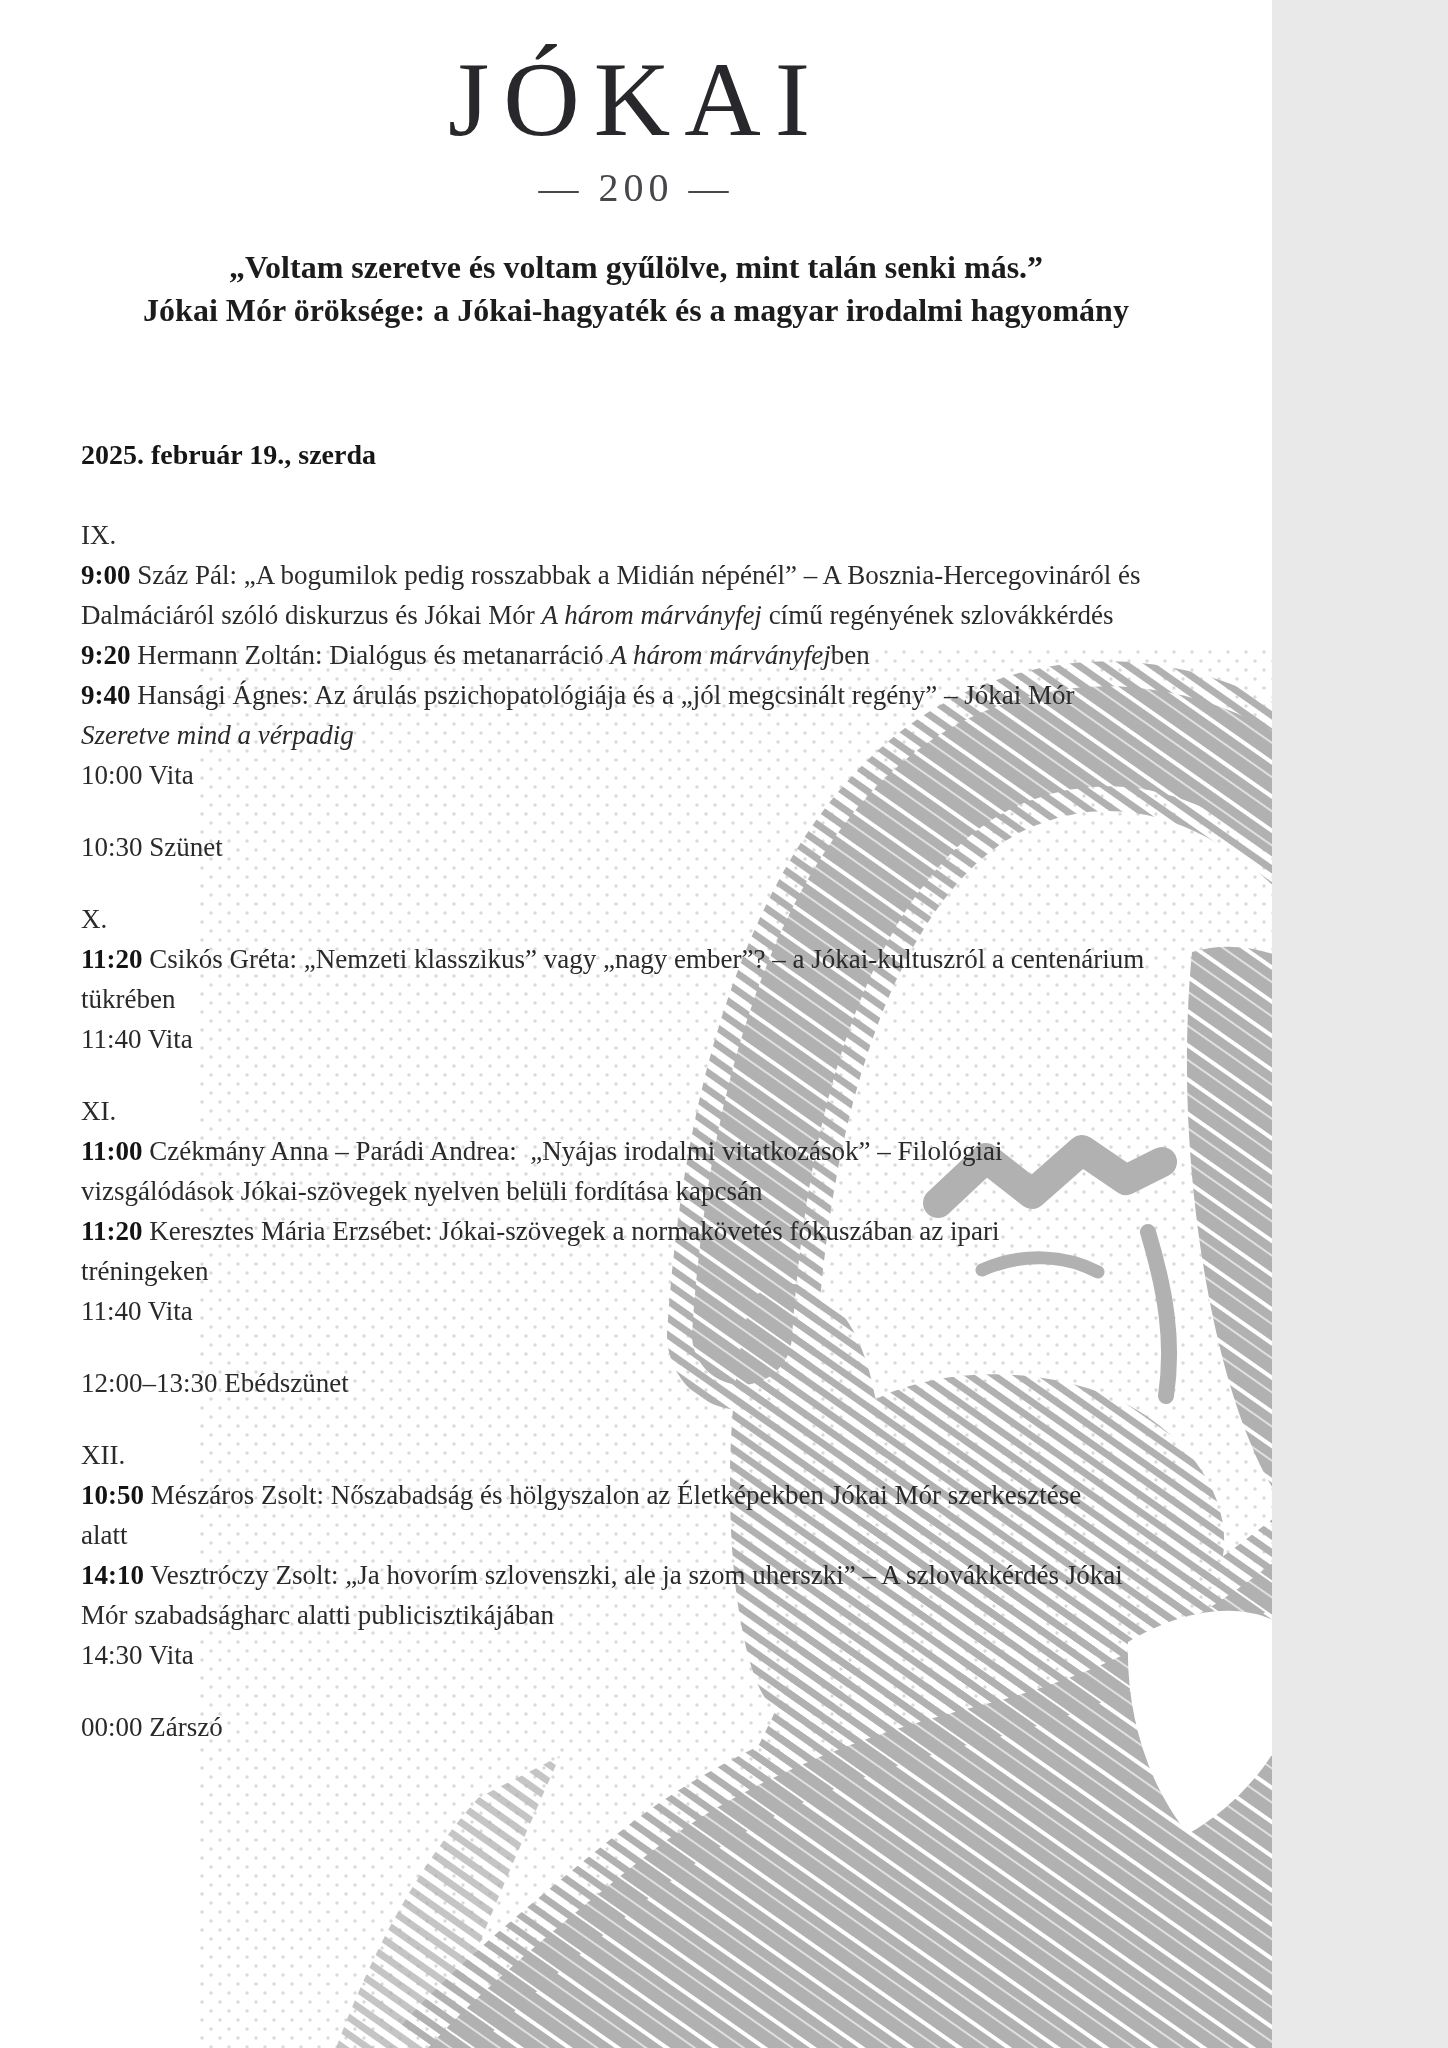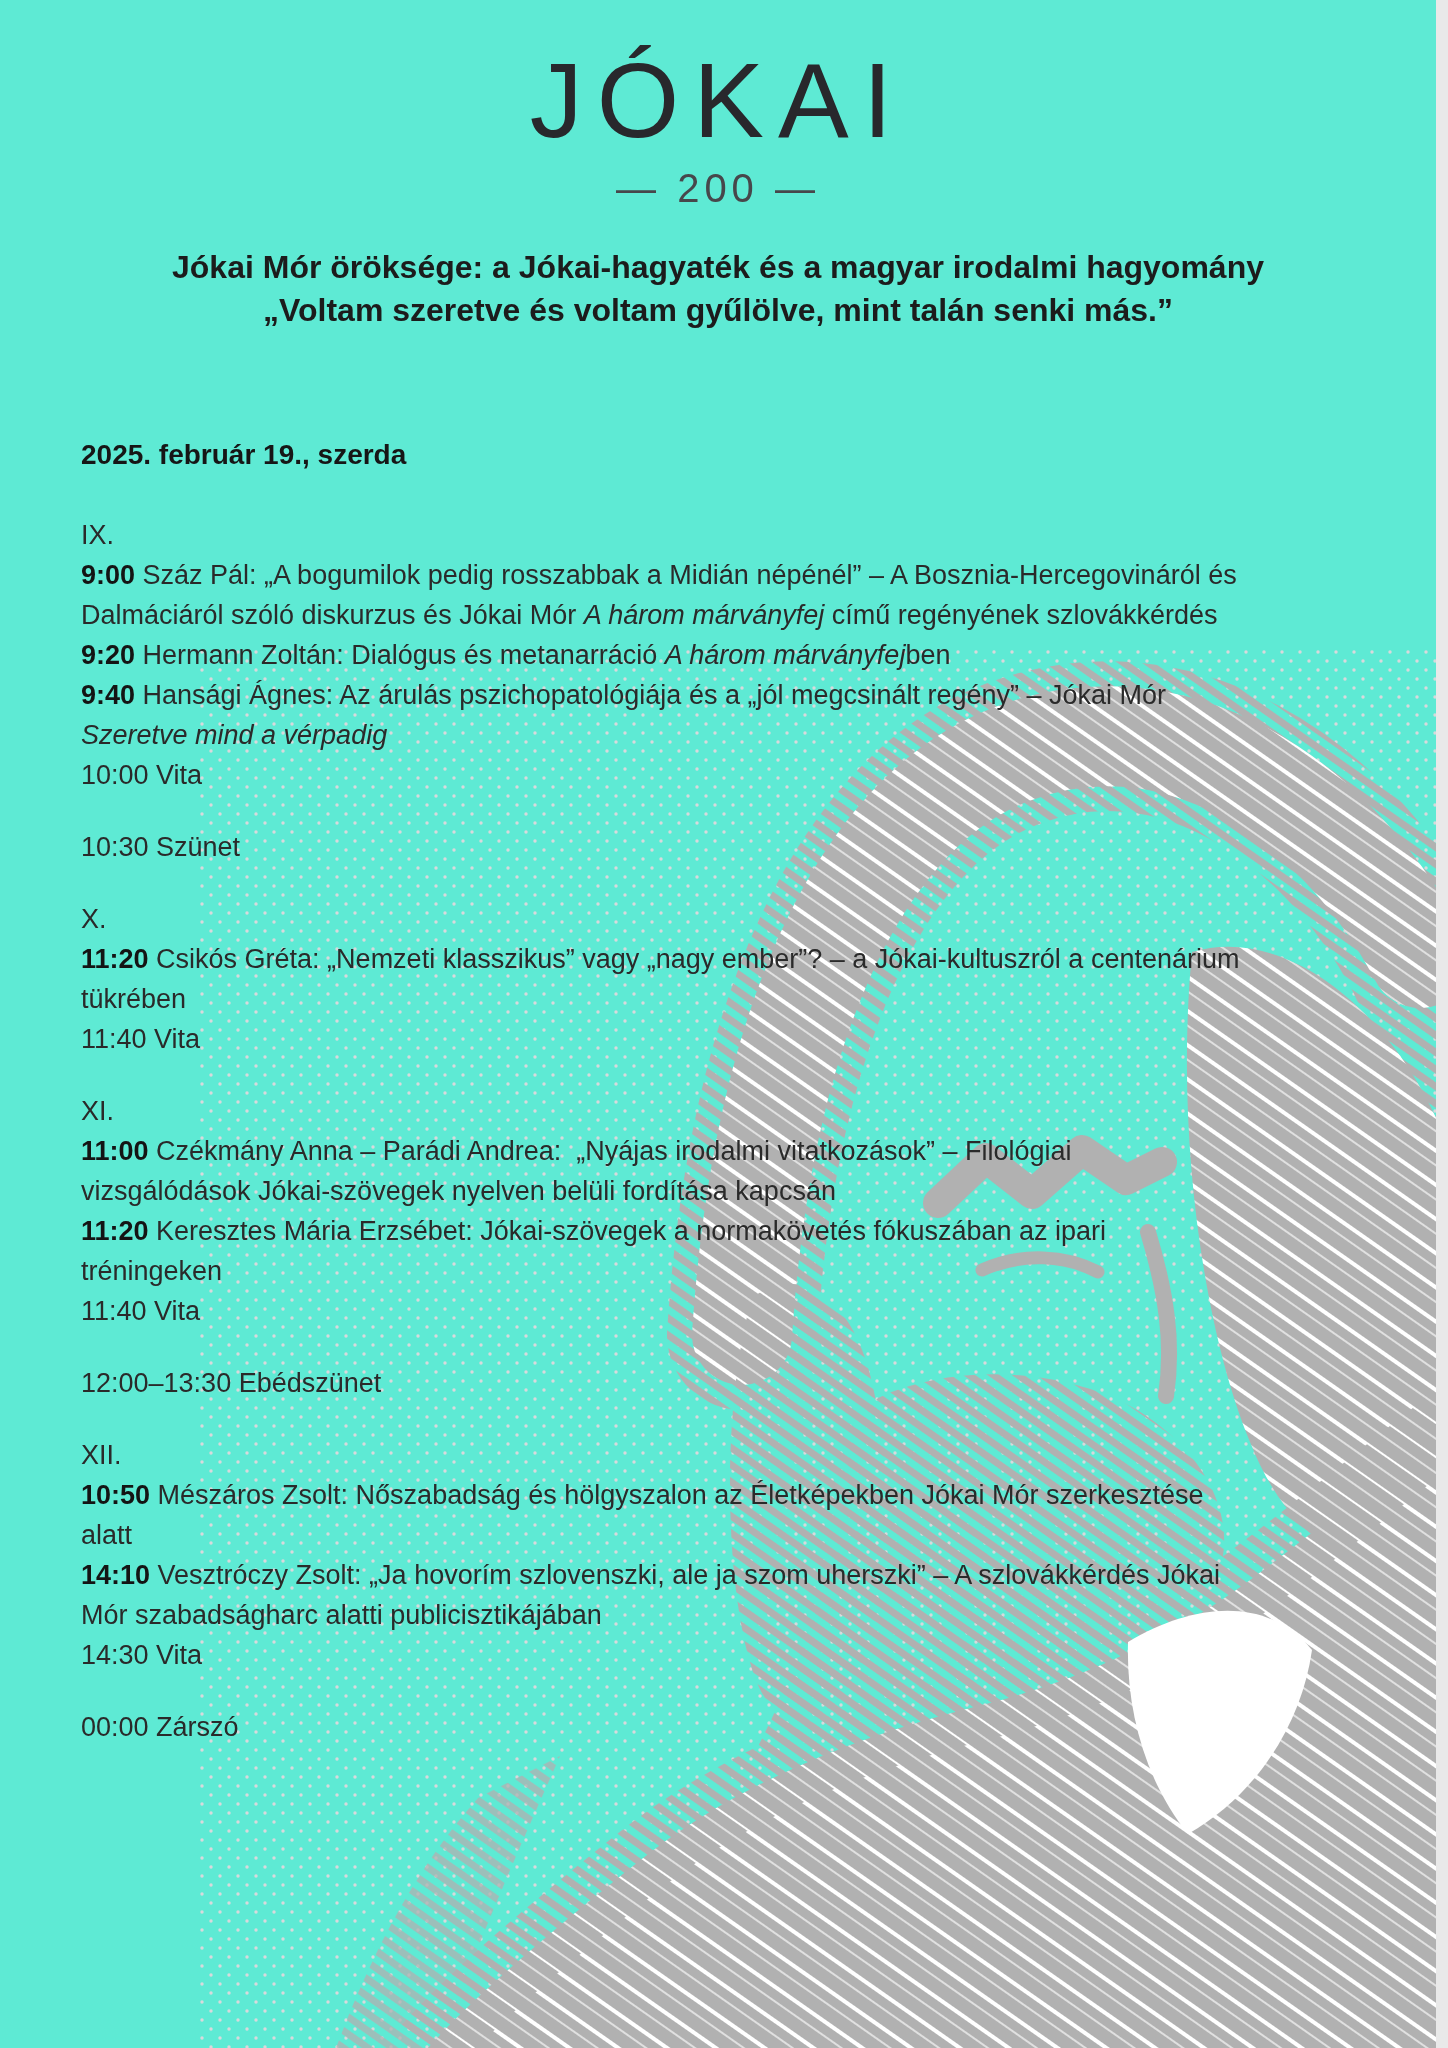--- a/index.html
+++ b/index.html
@@ -1,21 +1,21 @@
 <!DOCTYPE html>
 <html><head>
 <meta charset="utf-8">
 <style>
   html,body{margin:0;padding:0;background:#e9e9e9;}
   .page{
     position:relative;
-    width:1436px;height:2048px;
-    background:#5eead4;
+    width:1272px;height:2048px;
+    background:#ffffff;
     overflow:hidden;
-    font-family:Liberation Sans, sans-serif;
+    font-family:Liberation Serif, serif;
     color:#262626;
   }
   .bg-art{position:absolute;left:0;top:0;width:1448px;height:2048px;z-index:0;}
   .content{position:relative;z-index:1;}
 
   .logo{
     position:absolute;top:44px;left:0;width:100%;
     text-align:center;
   }
   .logo-wordmark{
@@ -100,22 +100,22 @@
   </svg>
 
   <div class="content">
 
     <div class="logo">
       <div class="logo-wordmark">JÓKAI</div>
       <div class="logo-subline">— 200 —</div>
     </div>
 
     <div class="titles">
+      <div>„Voltam szeretve és voltam gyűlölve, mint talán senki más.”</div>
       <div>Jókai Mór öröksége: a Jókai-hagyaték és a magyar irodalmi hagyomány</div>
-      <div>„Voltam szeretve és voltam gyűlölve, mint talán senki más.”</div>
     </div>
 
     <div class="body-col">
       <p class="date-line">2025. február 19., szerda</p>
       <div id="schedule-blocks">
           <p class="line"><span>IX.</span></p>
           <p class="line"><span class="b">9:00</span><span> Száz Pál: „A bogumilok pedig rosszabbak a Midián népénél” – A Bosznia-Hercegovináról és
 Dalmáciáról szóló diskurzus és Jókai Mór </span><span class="i">A három márványfej</span><span> című regényének szlovákkérdés</span></p>
           <p class="line"><span class="b">9:20</span><span> Hermann Zoltán: Dialógus és metanarráció </span><span class="i">A három márványfej</span><span>ben</span></p>
           <p class="line"><span class="b">9:40</span><span> Hansági Ágnes: Az árulás pszichopatológiája és a „jól megcsinált regény” – Jókai Mór

